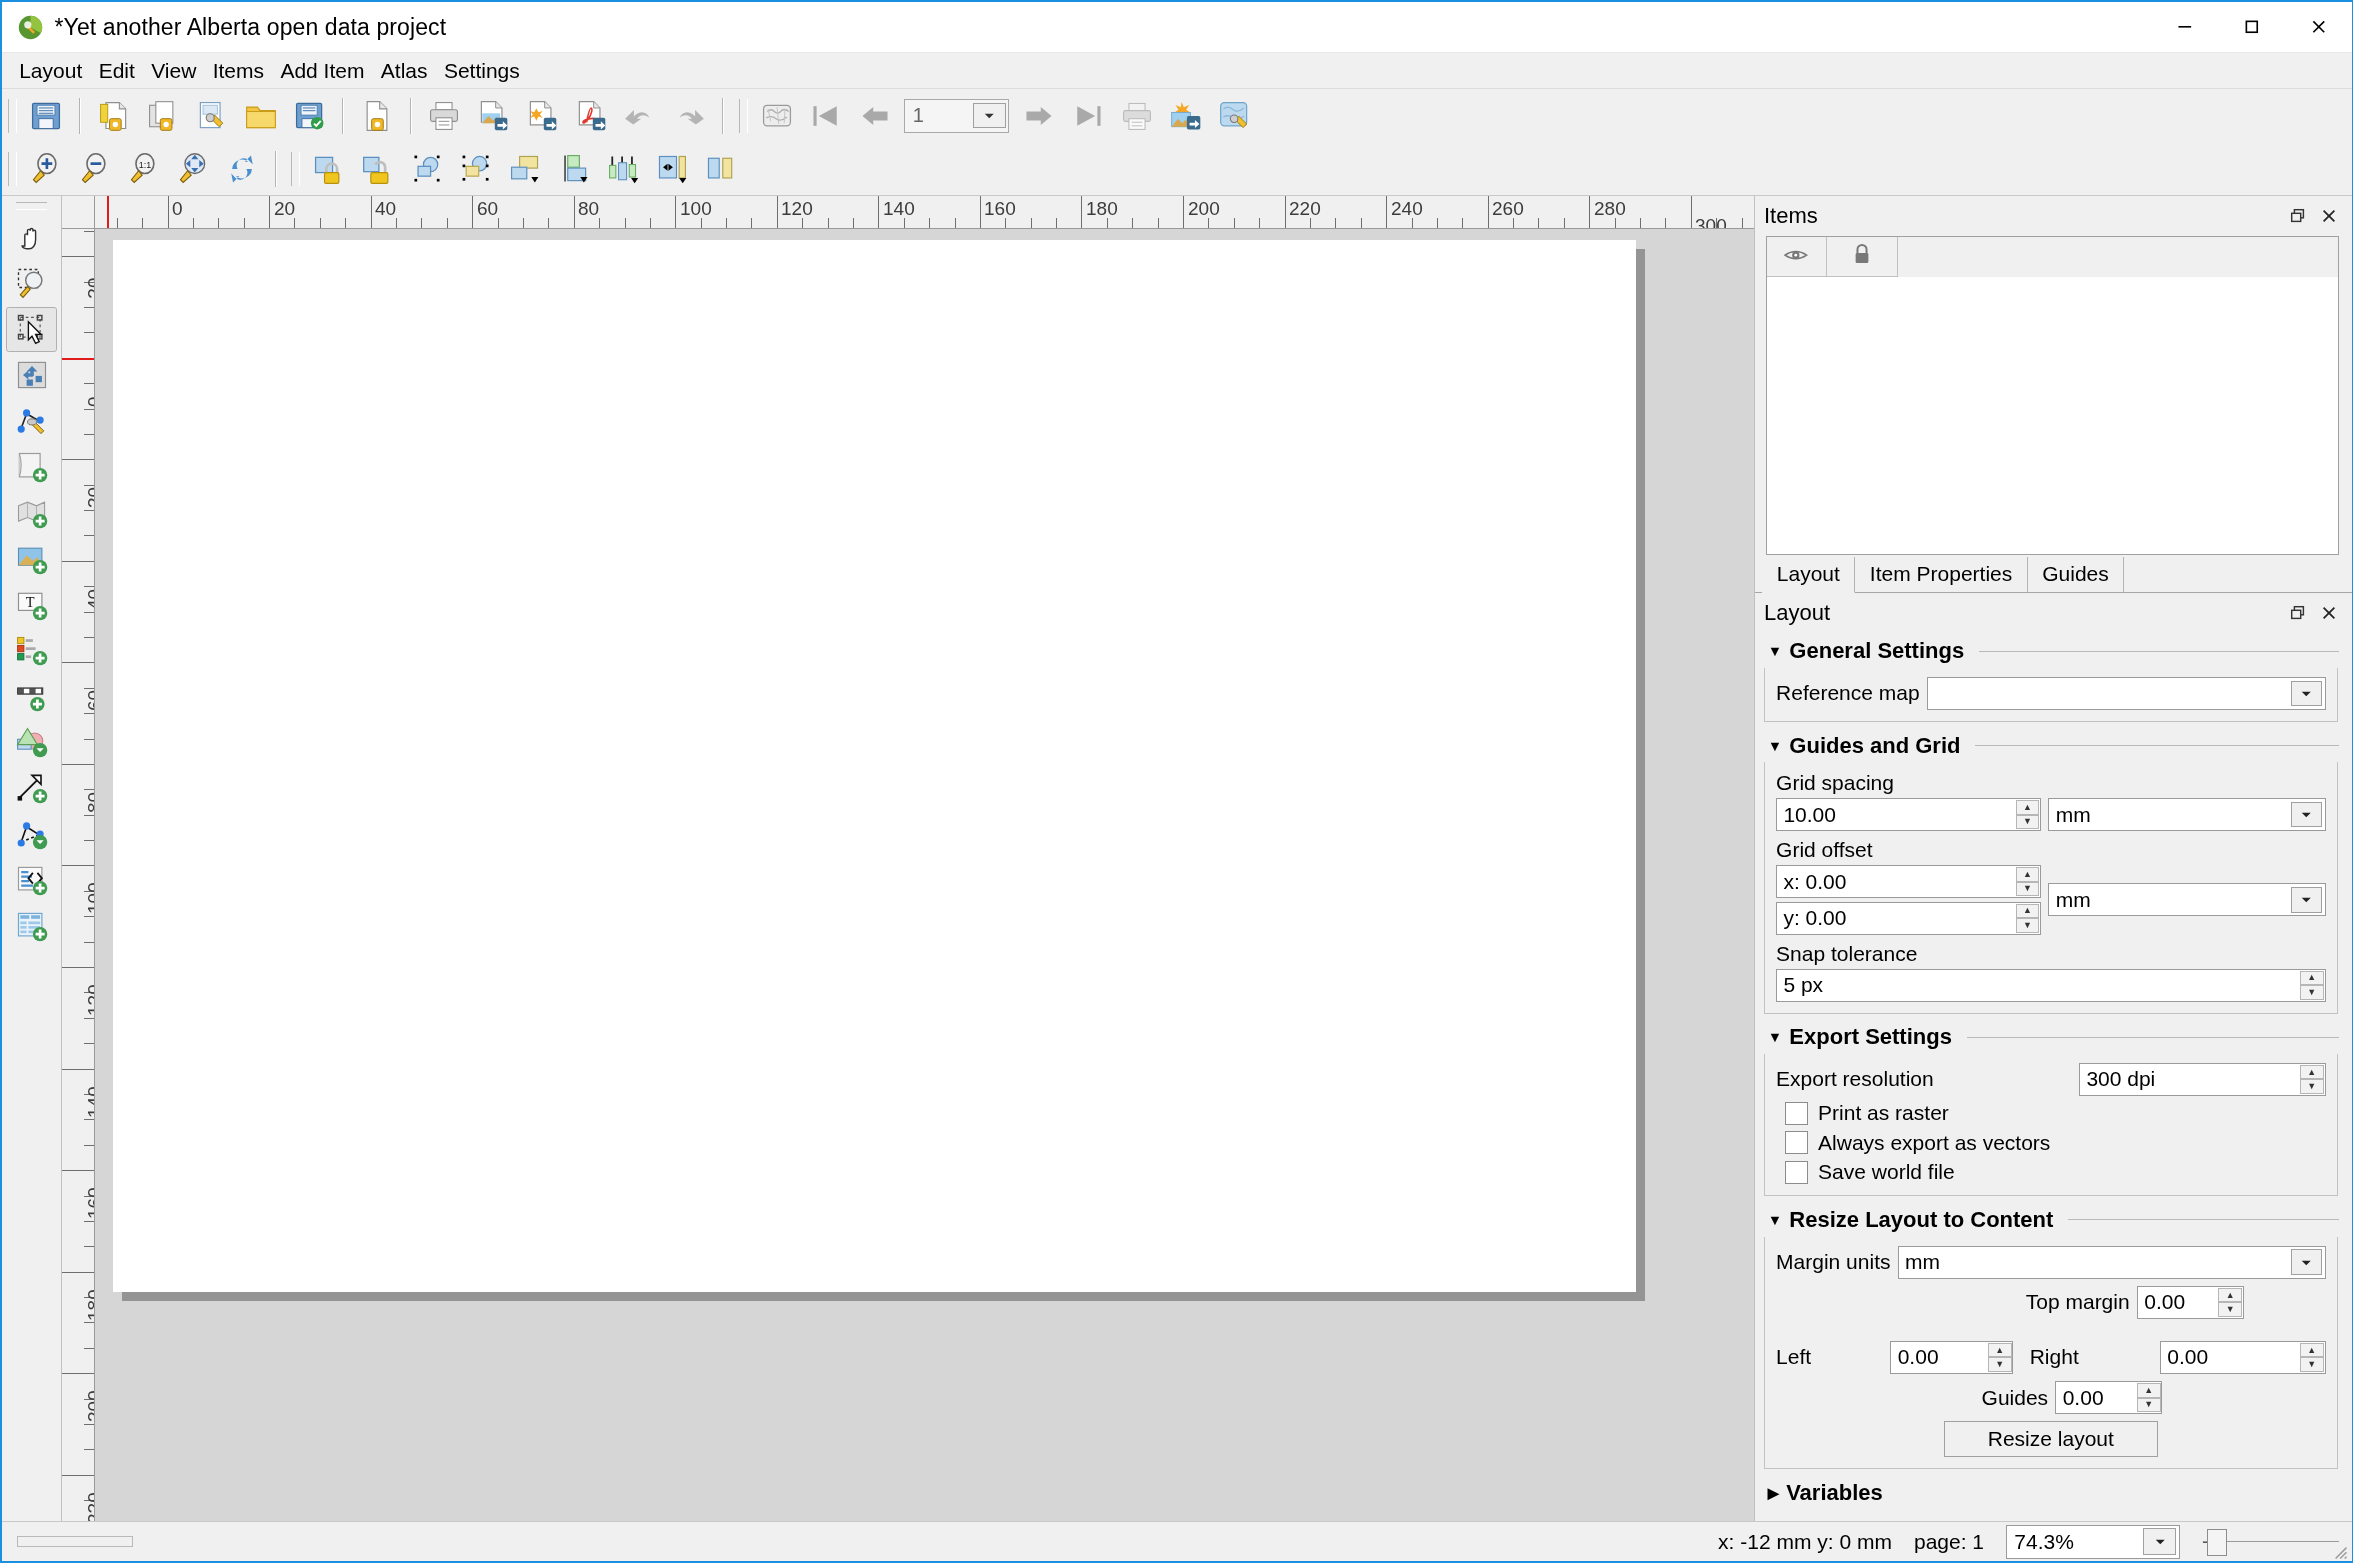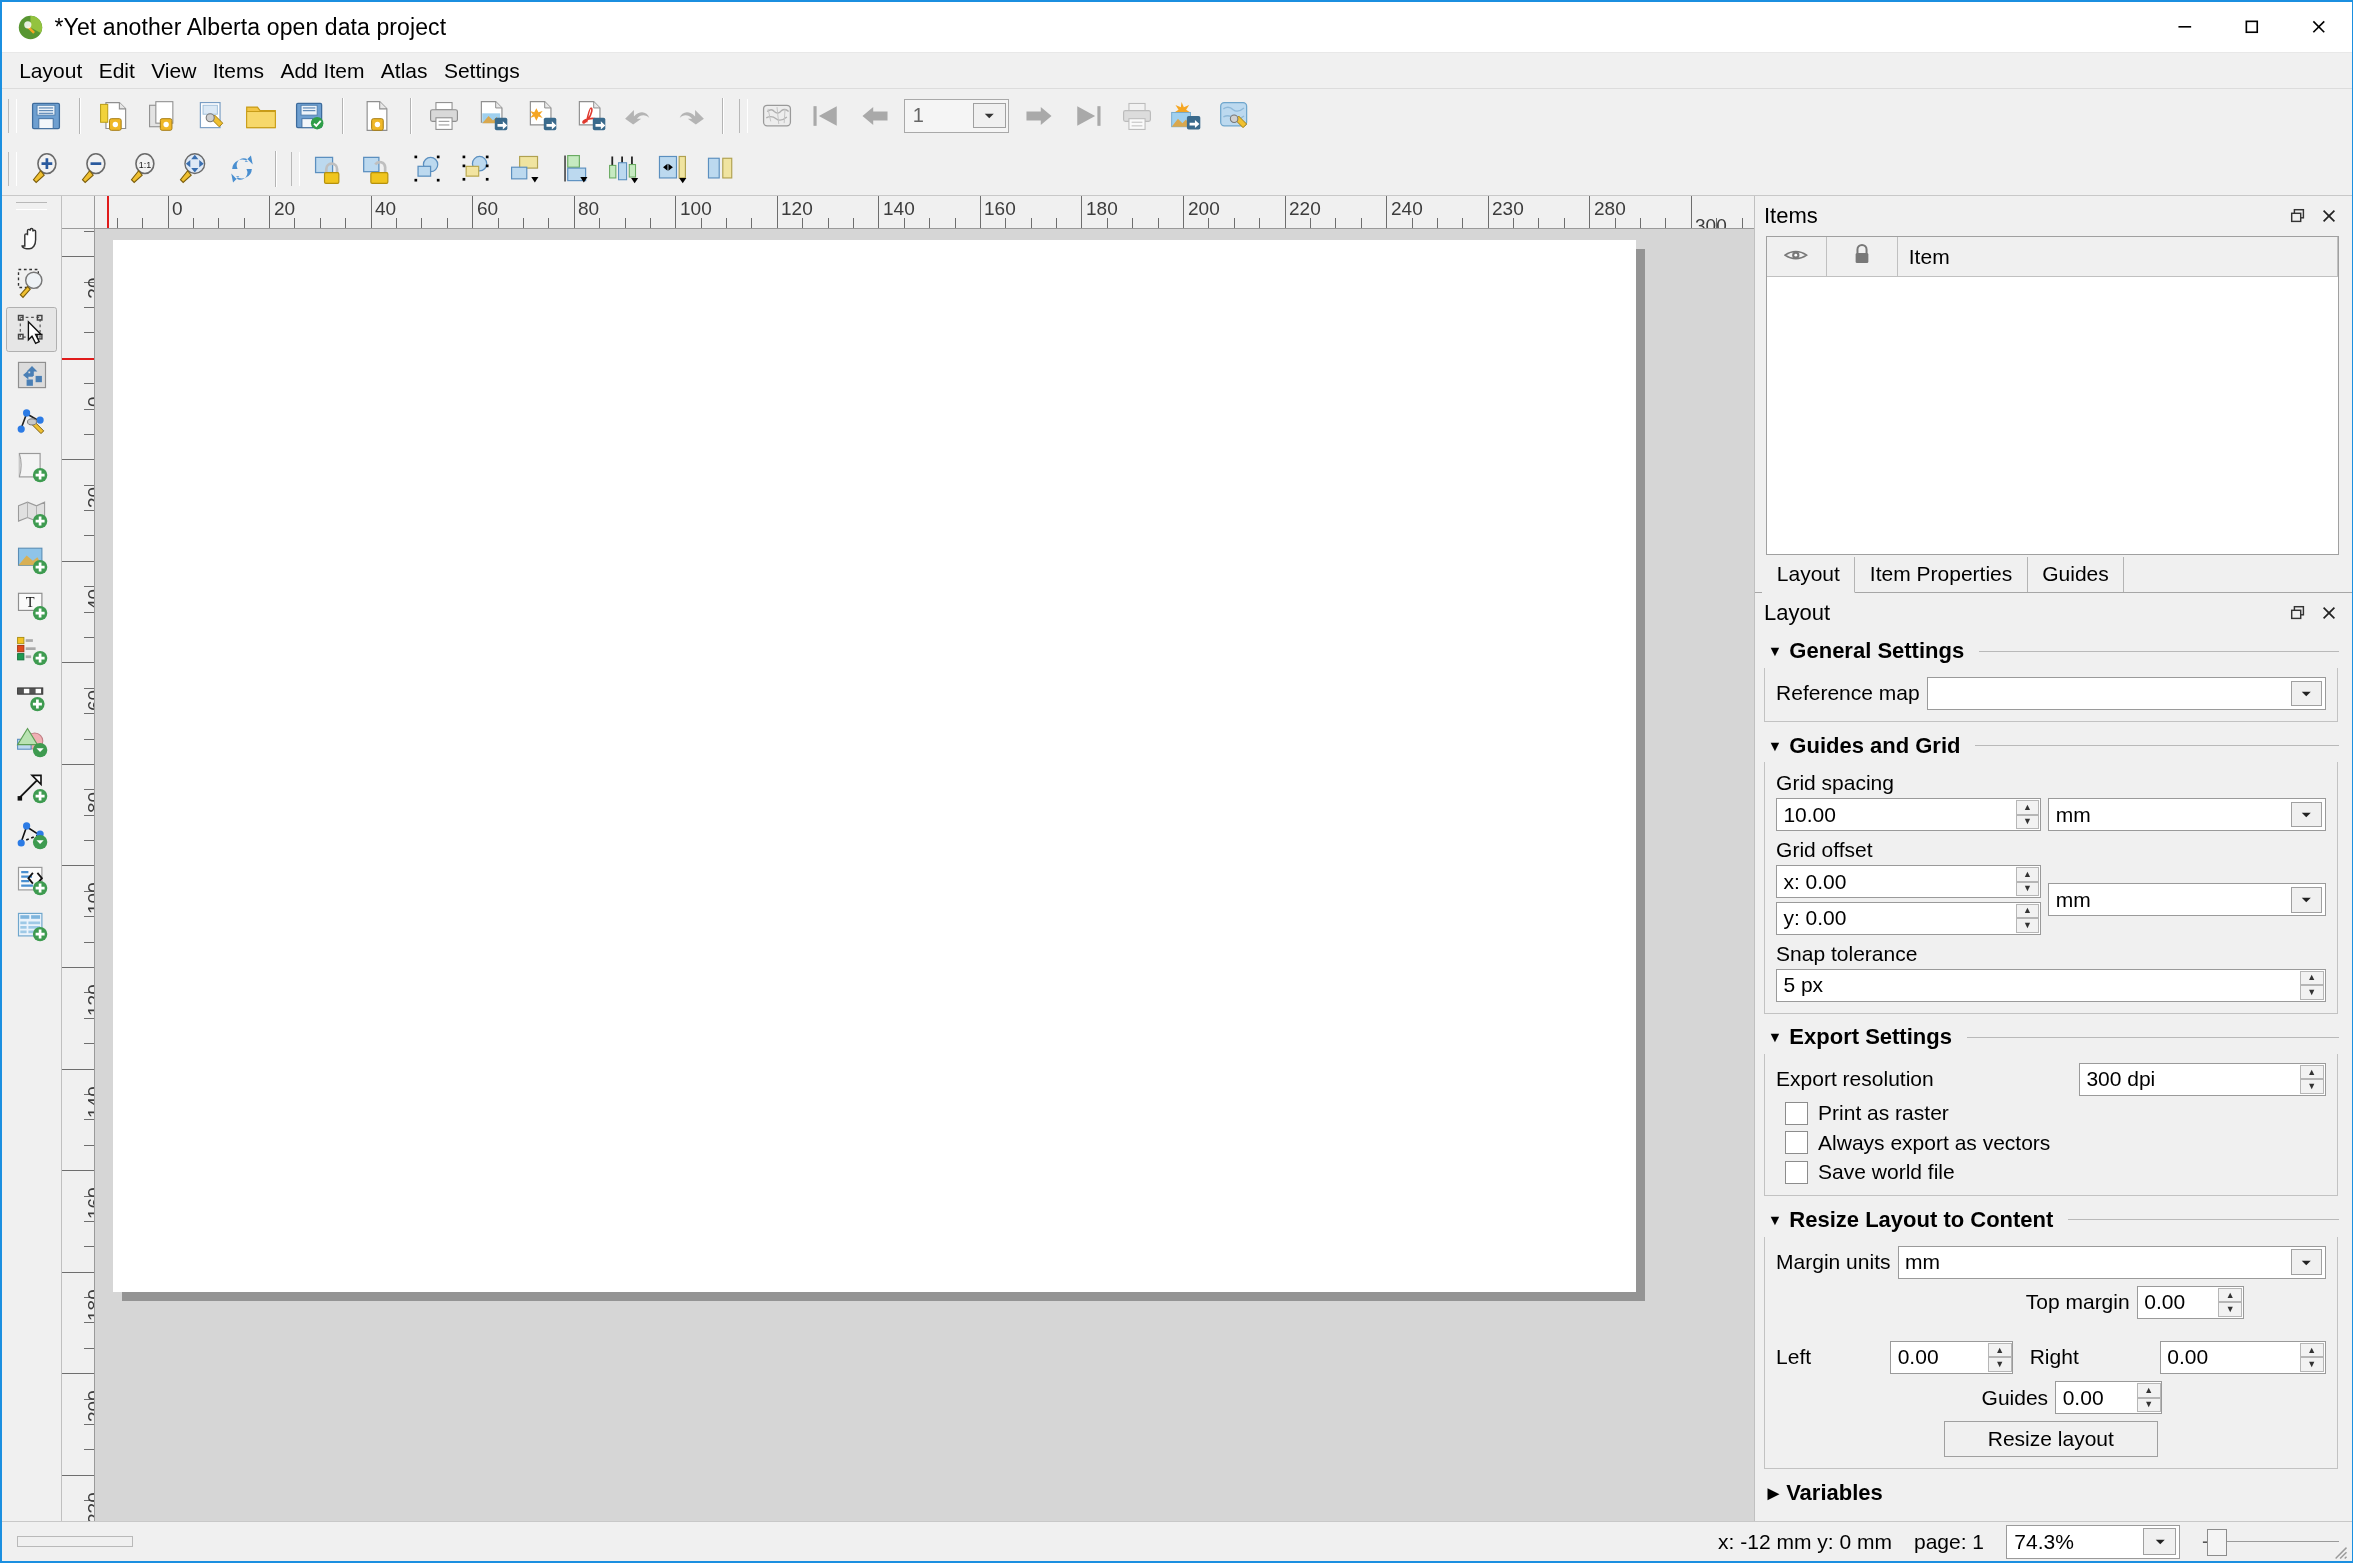--- a/index.html
+++ b/index.html
@@ -897,21 +897,21 @@
             <div class="rlabel" style="left: 382px; top: 1.8px;">60</div>
             <div class="rlabel" style="left: 483px; top: 1.8px;">80</div>
             <div class="rlabel" style="left: 585px; top: 1.8px;">100</div>
             <div class="rlabel" style="left: 686px; top: 1.8px;">120</div>
             <div class="rlabel" style="left: 788px; top: 1.8px;">140</div>
             <div class="rlabel" style="left: 889px; top: 1.8px;">160</div>
             <div class="rlabel" style="left: 991px; top: 1.8px;">180</div>
             <div class="rlabel" style="left: 1093px; top: 1.8px;">200</div>
             <div class="rlabel" style="left: 1194px; top: 1.8px;">220</div>
             <div class="rlabel" style="left: 1296px; top: 1.8px;">240</div>
-            <div class="rlabel" style="left: 1397px; top: 1.8px;">230</div>
+            <div class="rlabel" style="left: 1397px; top: 1.8px;">260</div>
             <div class="rlabel" style="left: 1499px; top: 1.8px;">280</div>
             <div class="rlabel" style="left: 1600px; top: 19px;">300</div>
             <div class="redmark" style="left: 11.8px; top: 0px; width: 1.8px; height: 33px;"></div>
           </div>
       </div>
       <div class="body-row">
         <div class="vruler" id="vruler">
             <div class="tick" style="top: 1.8px; height: 0.9px; right: 0px; width: 10px;"></div>
             <div class="tick" style="top: 27px; height: 0.9px; right: 0px; width: 33px;"></div>
             <div class="tick" style="top: 53px; height: 0.9px; right: 0px; width: 10px;"></div>
@@ -1016,21 +1016,20 @@
               </span>
             </div>
             <div class="ih-cell" style="width:71px;">
               <span>
                 <svg width="20" height="22" viewBox="0 0 22 24">
                   <path d="M6 11 v-4 a5 5 0 0 1 10 0 v4" fill="none" stroke="#787878" stroke-width="2.2"></path>
                   <rect x="4" y="11" width="14" height="11" rx="1.5" fill="#787878"></rect>
                 </svg>
               </span>
             </div>
-            <div class="ih-cell label">Item</div>
           </div>
           <div class="items-body"></div>
         </div>
       </div>
 
       <div class="tabs">
         <div class="tab active">Layout</div>
         <div class="tab">Item Properties</div>
         <div class="tab">Guides</div>
       </div>

